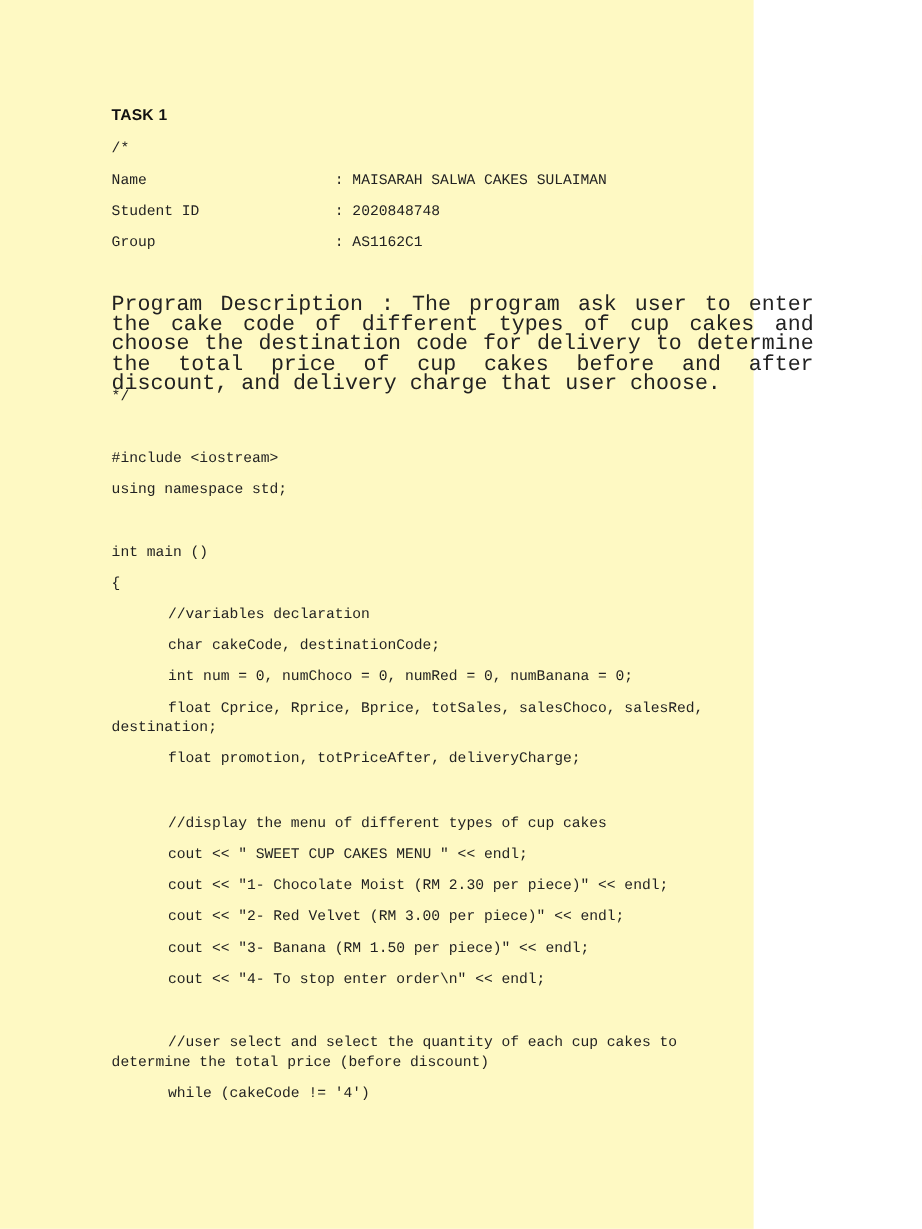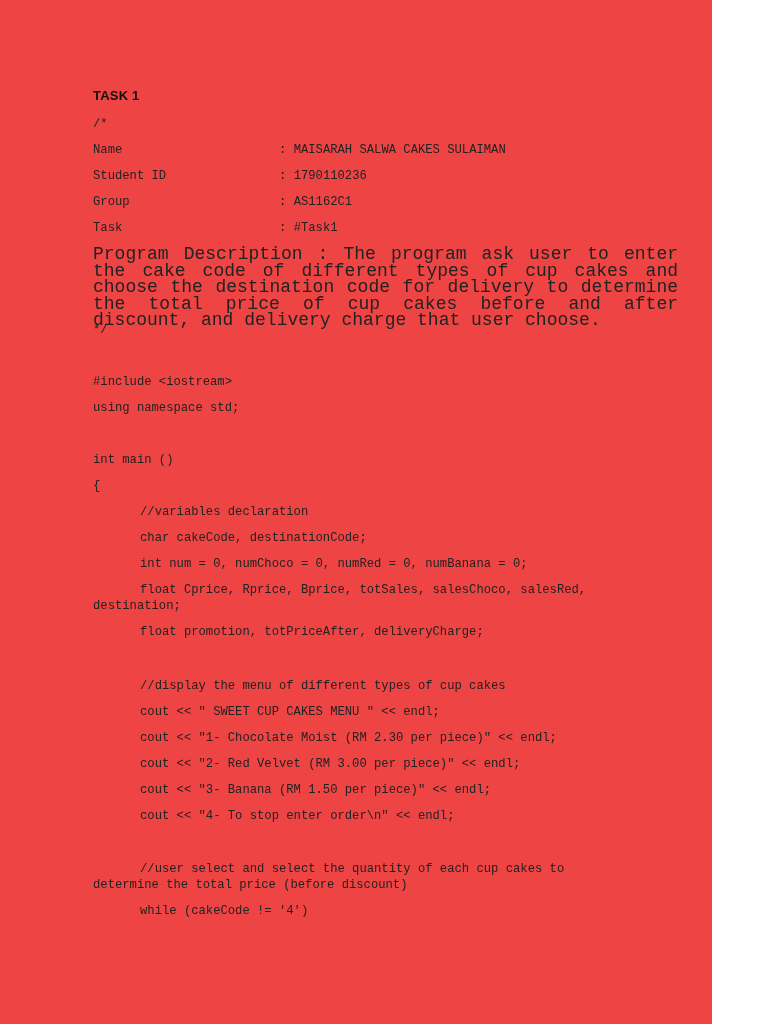--- a/index.html
+++ b/index.html
@@ -9,22 +9,22 @@
     }
     body {
       width: 768px;
       height: 1024px;
       position: relative;
       overflow: hidden;
     }
     .page {
       position: absolute;
       left: 0; top: 0;
-      width: 712px; height: 1024px;
-      background: #ef4444;
+      width: 628px; height: 1024px;
+      background: #fef9c3;
     }
     .heading {
       position: absolute;
       left: 93px;
       top: 88px;
       font-family: "Liberation Sans", sans-serif;
       font-weight: bold;
       font-size: 13px;
       color: #111111;
       letter-spacing: 0.2px;
@@ -59,25 +59,24 @@
 <body>
 
 <div class="page">
 
   <div class="heading">TASK 1</div>
 
   <div class="line" style="top:116px">/*</div>
 
   <div class="line" style="top:142px"><span class="label">Name</span><span>: MAISARAH SALWA CAKES SULAIMAN</span></div>
 
-  <div class="line" style="top:168px"><span class="label">Student ID</span><span>: 1790110236</span></div>
+  <div class="line" style="top:168px"><span class="label">Student ID</span><span>: 2020848748</span></div>
 
   <div class="line" style="top:194px"><span class="label">Group</span><span>: AS1162C1</span></div>
 
-  <div class="line" style="top:220px"><span class="label">Task</span><span>: #Task1</span></div>
 
   <div class="para" style="top:246px">Program Description   : The program ask user to enter the cake code of different types of cup cakes and choose the destination code for delivery to determine the total price of cup cakes before and after discount, and delivery charge that user choose.</div>
 
   <div class="line" style="top:322px">*/</div>
 
   <div class="line" style="top:374px">#include &lt;iostream&gt;</div>
   <div class="line" style="top:400px">using namespace std;</div>
 
   <div class="line" style="top:452px">int main ()</div>
   <div class="line" style="top:478px">{</div>

